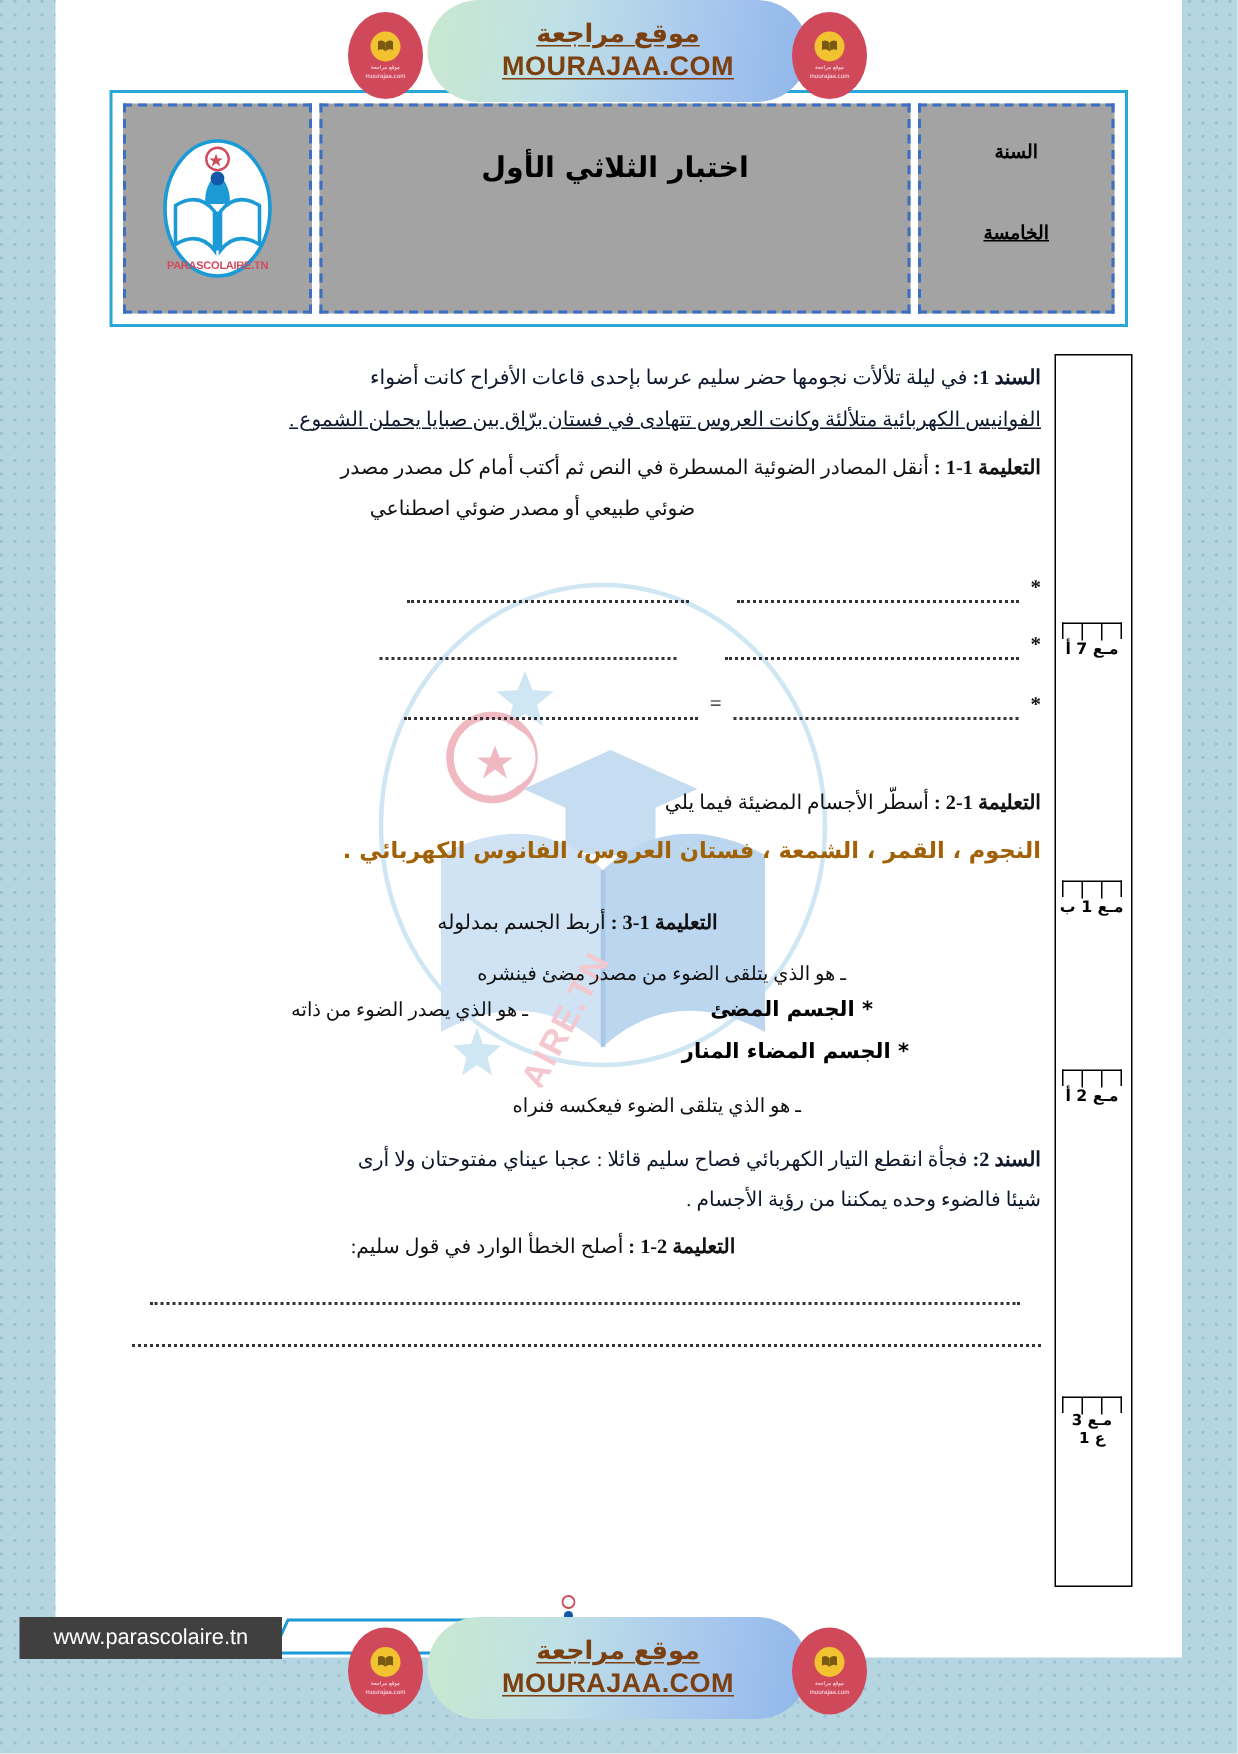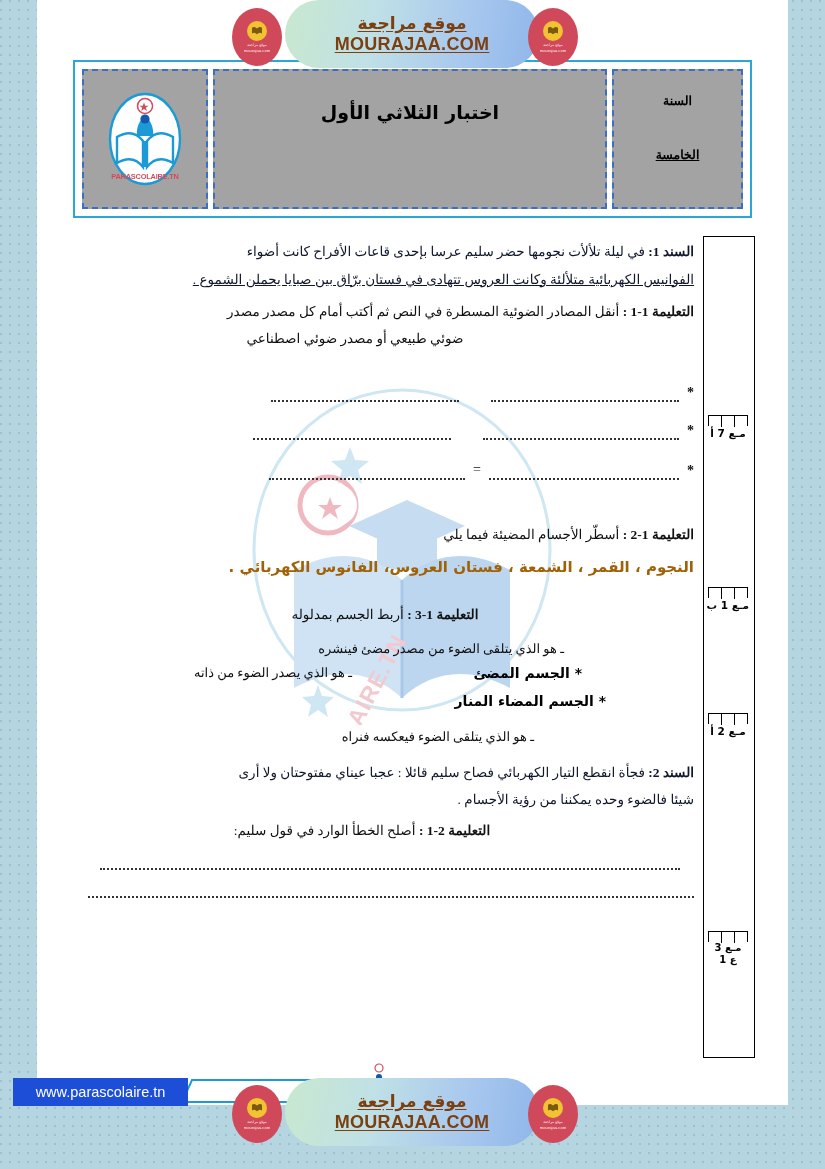--- a/index.html
+++ b/index.html
@@ -256,21 +256,21 @@
     white-space: nowrap;
   }
 
   
   .footer-banner {
     position: absolute;
     left: 13px;
     top: 1078px;
     width: 175px;
     height: 28px;
-    background: #1d4ed8;
+    background: #404040;
     color: #ffffff;
     font-family: "Liberation Sans", "DejaVu Sans", sans-serif;
     font-size: 14.5px;
     display: flex;
     align-items: center;
     justify-content: center;
     direction: ltr;
     z-index: 6;
   }
 

